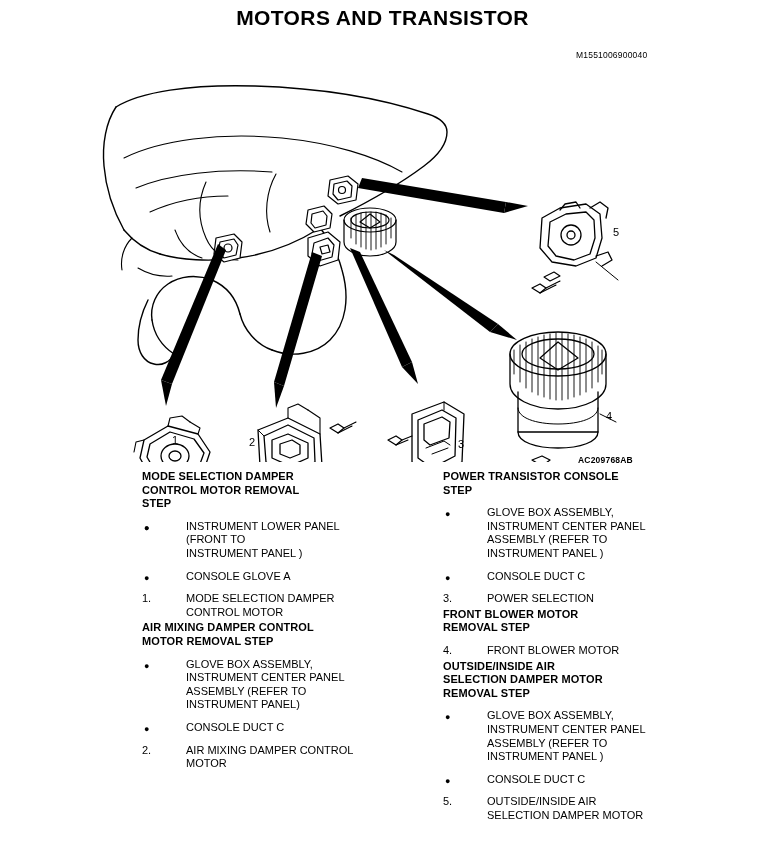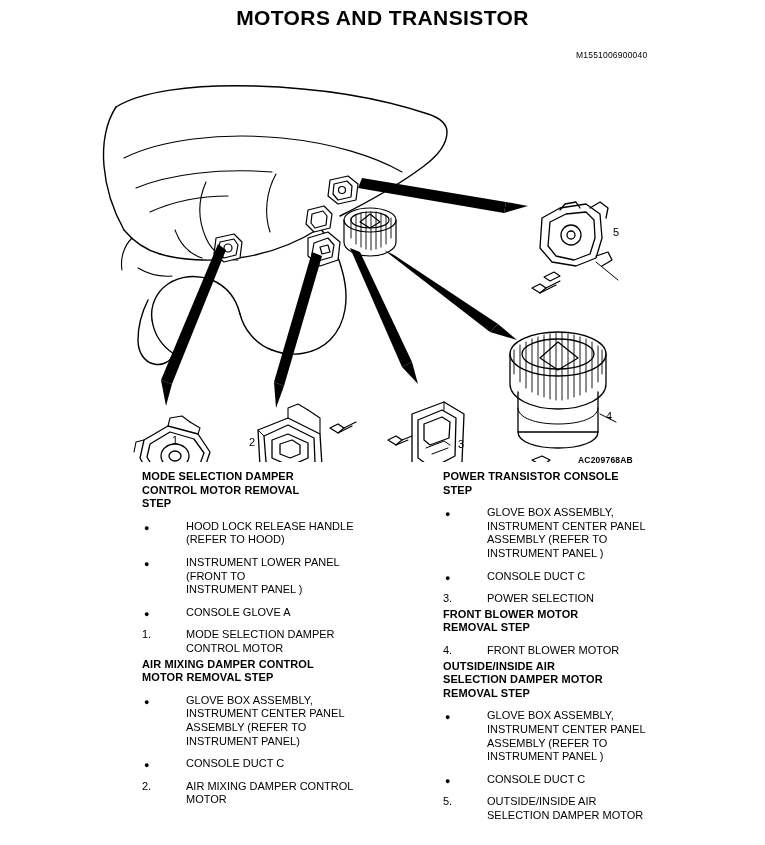--- a/index.html
+++ b/index.html
@@ -311,22 +311,21 @@
   <div class="callout" style="left:458px;top:438px;">3</div>
   <div class="callout" style="left:606px;top:410px;">4</div>
   <div class="callout" style="left:613px;top:226px;">5</div>
 
   <div class="figure-code">AC209768AB</div>
 
   <div class="col left" id="col-left">
       <div class="heading">MODE SELECTION DAMPER
 CONTROL MOTOR REMOVAL
 STEP</div>
-      <div class="item"><span class="marker bullet">●</span><span class="body">HOOD LOCK RELEASE HANDLE
-(REFER TO HOOD)</span></div>
+      <div class="item"><span class="marker bullet">●</span></div>
       <div class="item"><span class="marker bullet">●</span><span class="body">INSTRUMENT LOWER PANEL
 (FRONT TO
 INSTRUMENT PANEL )</span></div>
       <div class="item"><span class="marker bullet">●</span><span class="body">CONSOLE GLOVE A</span></div>
       <div class="item"><span class="marker num">1.</span><span class="body">MODE SELECTION DAMPER
 CONTROL MOTOR</span></div>
       <div class="heading tight">AIR MIXING DAMPER CONTROL
 MOTOR REMOVAL STEP</div>
       <div class="item"><span class="marker bullet">●</span><span class="body">GLOVE BOX ASSEMBLY,
 INSTRUMENT CENTER PANEL

